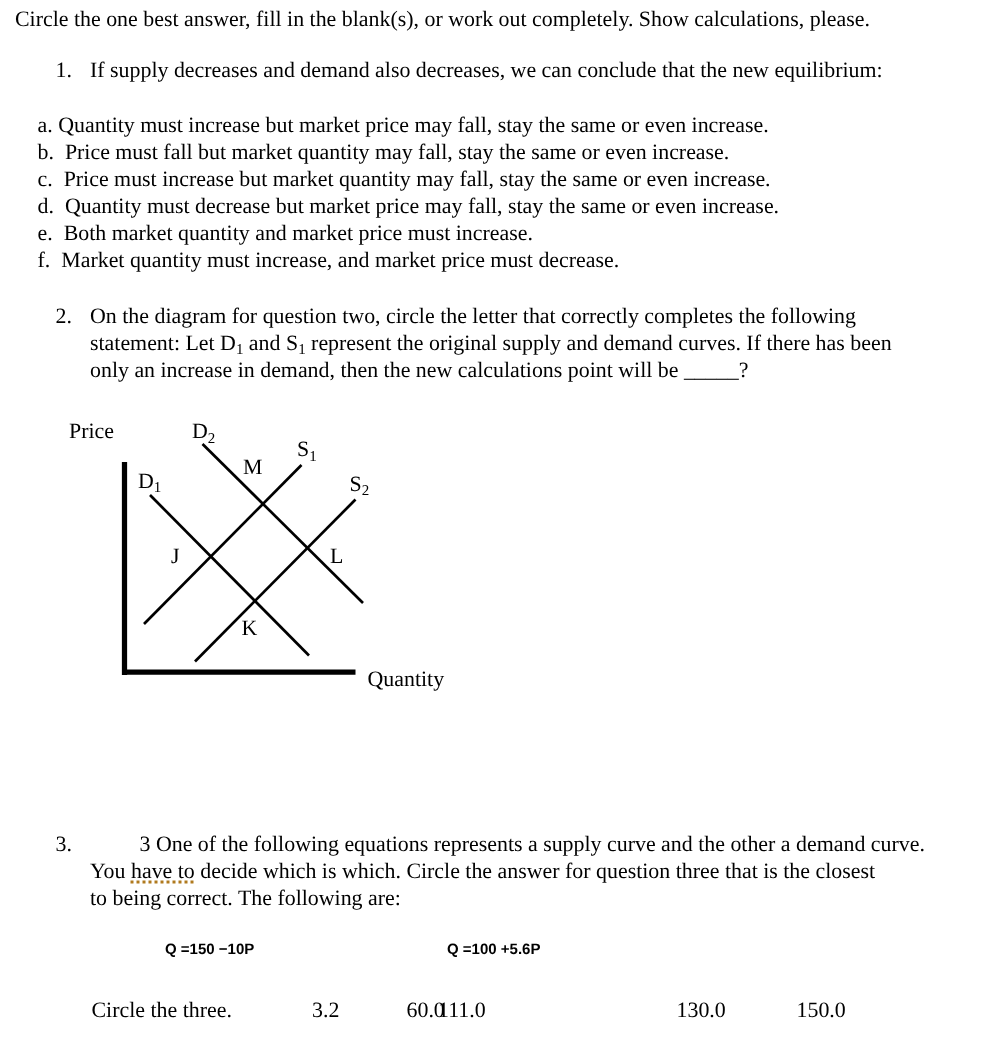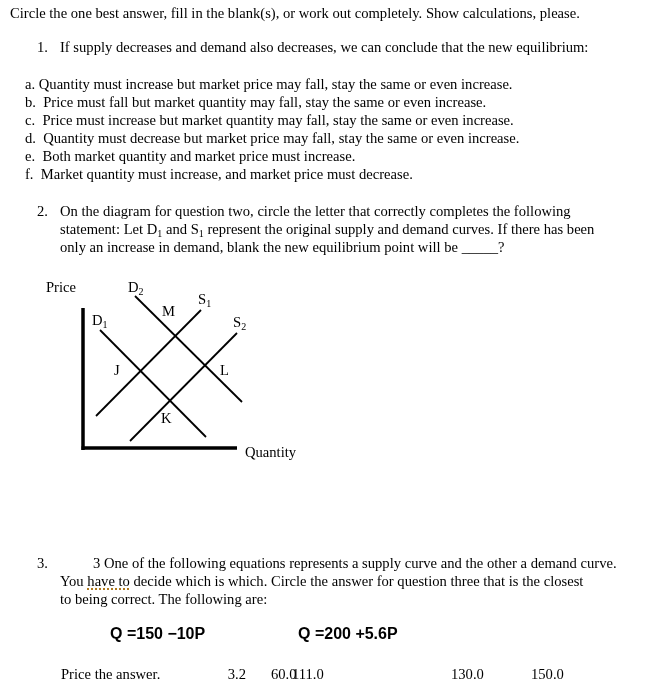--- a/index.html
+++ b/index.html
@@ -9,28 +9,28 @@
     }
     body {
       width: 656px;
       height: 692px;
       position: relative;
       overflow: hidden;
       font-family: "Liberation Serif", "DejaVu Serif", serif;
       font-size: 14.6px;
       color: #000;
     }
-    .abs { position: absolute; white-space: nowrap; line-height: 18px; text-align: right; }
+    .abs { position: absolute; white-space: nowrap; line-height: 18px; }
     .sub { font-size: 10px; vertical-align: -3px; line-height: 0; }
     .spell { text-decoration: underline dotted #b07a1e; text-decoration-thickness: 2px; text-underline-offset: 2px; }
     .blue-ul { border-bottom: 2px solid #4472c4; padding-bottom: 12px; display: inline-block; line-height: 14px; }
     .eq {
       font-family: "Liberation Sans", "DejaVu Sans", sans-serif;
       font-weight: bold;
-      font-size: 16px;
+      font-size: 10px;
     }
     svg text {
       font-family: "Liberation Serif", "DejaVu Serif", serif;
       font-size: 14.6px;
       fill: #000;
     }
     svg .sub-t { font-size: 10px; }
   </style>
 </head>
 <body>
@@ -66,21 +66,21 @@
     <span>Market quantity must increase, and market price must decrease.</span>
   </div>
 </div>
 
 <div>
   <div class="abs" style="left:37px; top:202px;">2.</div>
   <div class="abs" style="left:60px; top:202px;">On the diagram for question two, circle the letter that correctly completes the following</div>
   <div class="abs" style="left:60px; top:220px;">
     <span>statement: Let D</span><span class="sub">1</span><span> and S</span><span class="sub">1</span><span> represent the original supply and demand curves.   If there has been</span>
   </div>
-  <div class="abs" style="left:60px; top:238px;">only an increase in demand, blank the new equilibrium point will be _____?</div>
+  <div class="abs" style="left:60px; top:238px;">only an increase in demand, then the new calculations point will be _____?</div>
 
   <svg style="position:absolute; left:0; top:0;" width="656" height="692" viewBox="0 0 656 692">
 
     <line x1="83" y1="308" x2="83" y2="450" stroke="#000" stroke-width="3.5"></line>
     <line x1="81.5" y1="448" x2="237" y2="448" stroke="#000" stroke-width="3.5"></line>
 
     <line x1="135" y1="296" x2="242" y2="402" stroke="#000" stroke-width="1.8"></line>
     <line x1="96" y1="416" x2="201" y2="310" stroke="#000" stroke-width="1.8"></line>
     <line x1="100" y1="330" x2="206" y2="437" stroke="#000" stroke-width="1.8"></line>
     <line x1="130" y1="441" x2="237" y2="333" stroke="#000" stroke-width="1.8"></line>
@@ -102,23 +102,23 @@
 
 <div>
   <div class="abs" style="left:37px; top:554px;">3.</div>
   <div class="abs" style="left:60px; top:554px;margin-left:33px;">3 One of the following equations represents a supply curve and the other a demand curve.</div>
   <div class="abs" style="left:60px; top:572px;">
     <span>You </span><span class="spell">have to</span><span> decide which is which.  Circle the answer for question three that is the closest</span>
   </div>
   <div class="abs" style="left:60px; top:590px;">to being correct.  The following are:</div>
 
   <div class="abs eq" style="left:110px; top:625px;">Q =150 −10P</div>
-  <div class="abs eq" style="left:298px; top:625px;">Q =200 +5.6P</div>
+  <div class="abs eq" style="left:298px; top:625px;">Q =100 +5.6P</div>
 
-  <div class="abs" style="left:61px; top:665px;">Price the answer.</div>
+  <div class="abs" style="left:61px; top:665px;">Circle the three.</div>
   <div class="abs" style="left:208px; top:665px;">
     <span class="blue-ul" style="width:38px;">3.2</span>
   </div>
   <div class="abs" style="left:247px; top:665px;margin-left:24px;">60.0</div>
   <div class="abs" style="left:292px; top:665px;">111.0</div>
   <div class="abs" style="left:388px; top:665px;margin-top:34px;">118.0</div>
   <div class="abs" style="left:451px; top:665px;">130.0</div>
   <div class="abs" style="left:531px; top:665px;">150.0</div>
 </div>
 

